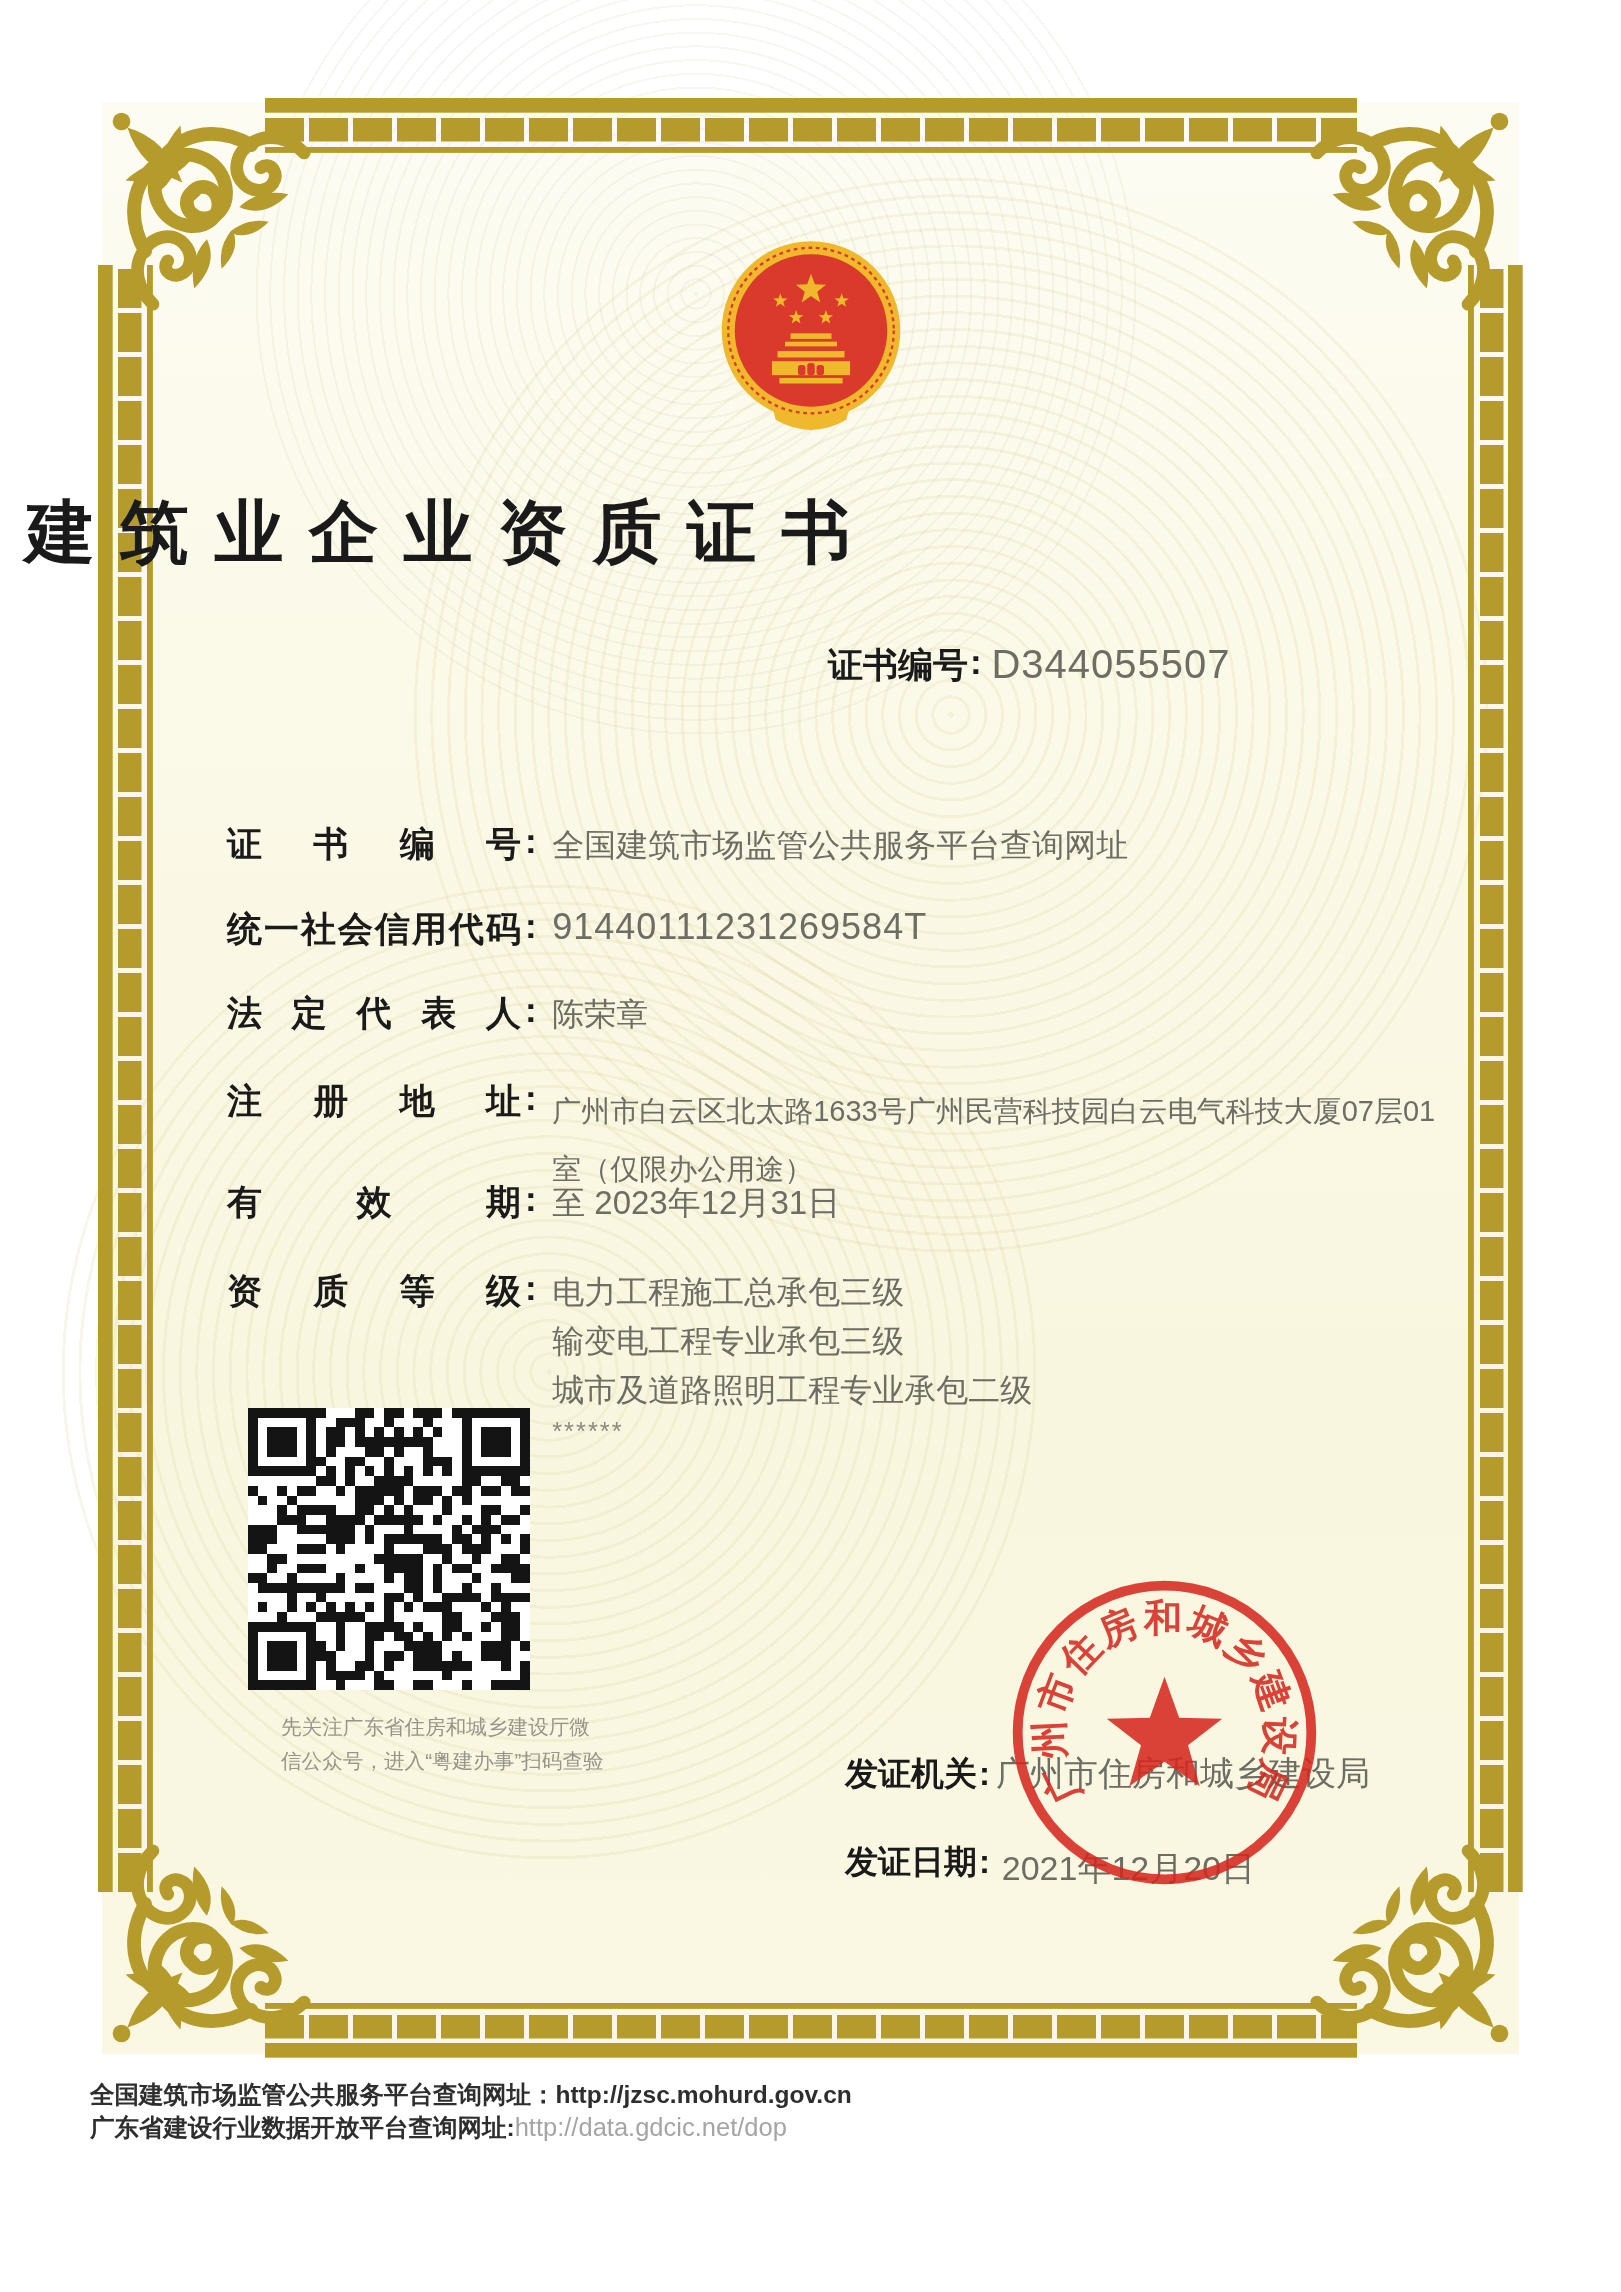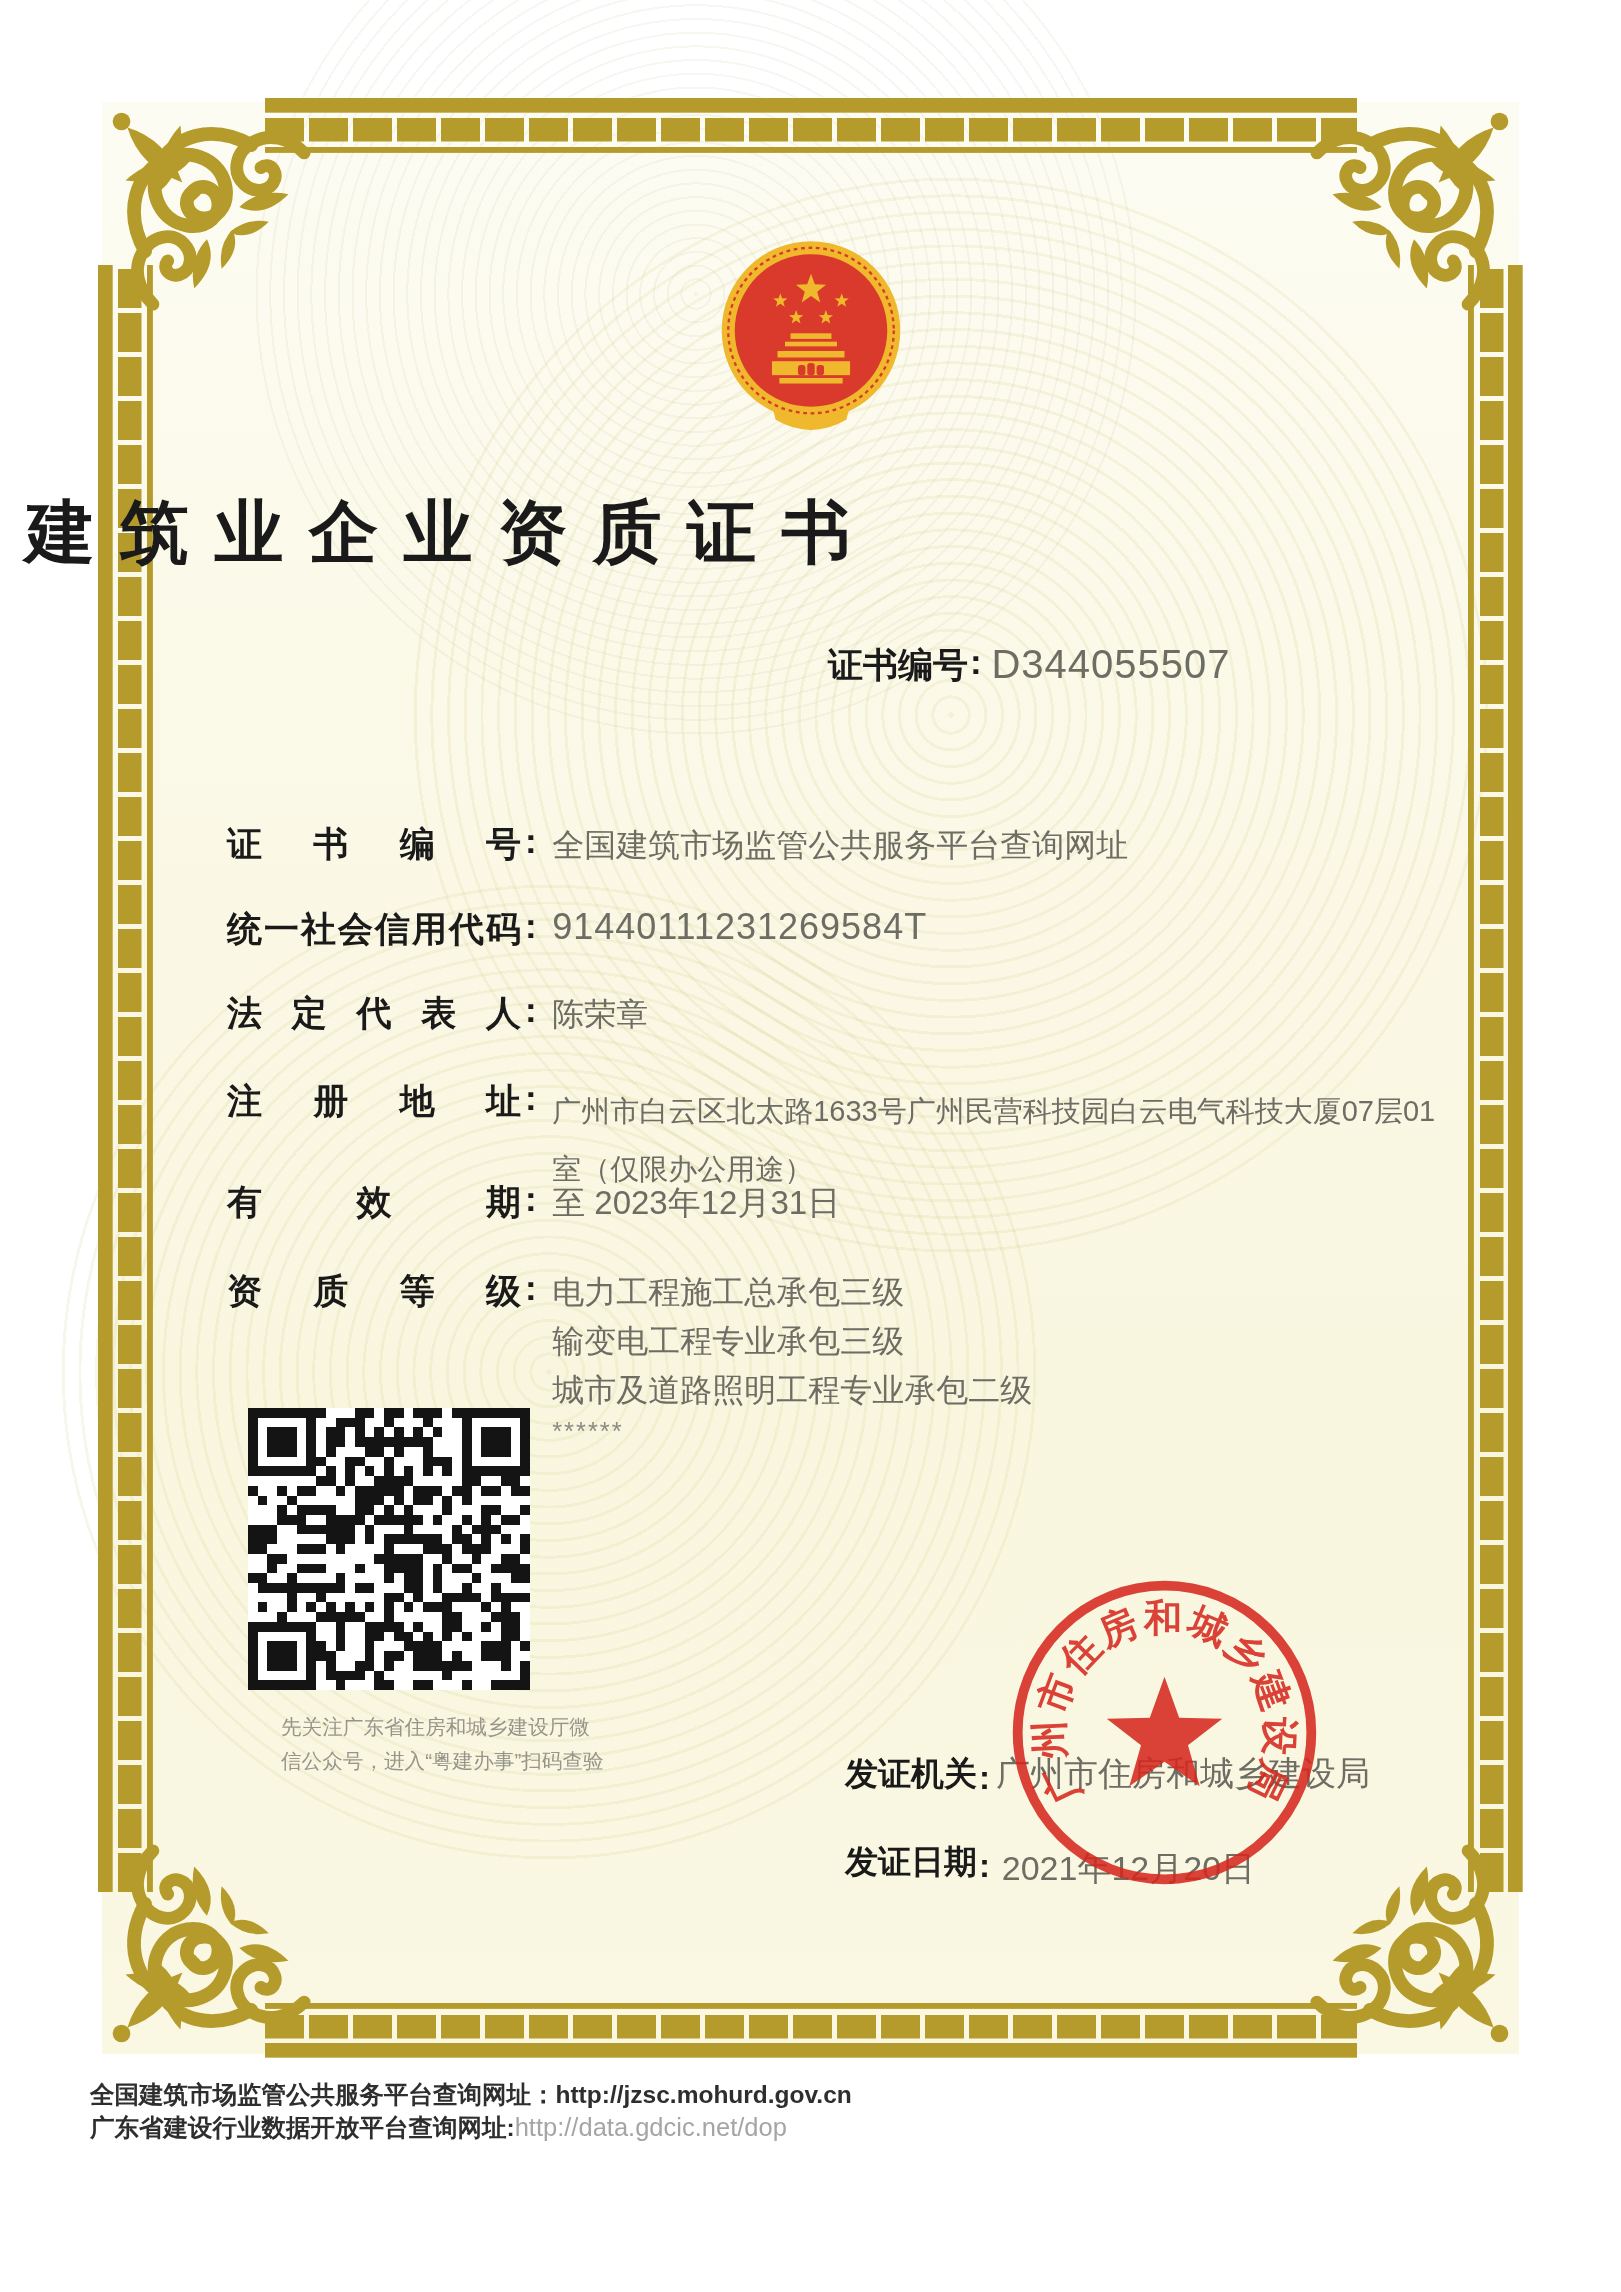--- a/index.html
+++ b/index.html
@@ -72,21 +72,21 @@
   .v-valid{font-size:33px;padding-top:2px;}
   .v-qual div{font-size:32px;line-height:49px;}
   .v-qual .stars{font-size:25.5px;line-height:33px;letter-spacing:2px;color:#8c8b80;}
 
   
   .qr{position:absolute;left:248px;top:1408px;width:282px;height:282px;z-index:3;}
   .qr-caption{position:absolute;left:248px;top:1710px;width:329px;z-index:3;
               font-size:20.6px;line-height:34px;color:#97958a;margin-left:33px;}
 
   
-  .irow{position:absolute;left:845px;display:flex;align-items:flex-end;z-index:3;}
+  .irow{position:absolute;left:845px;display:flex;align-items:center;z-index:3;}
   .ilabel{font-size:33px;font-weight:bold;color:var(--ink);white-space:nowrap;}
   .icolon{font-size:33px;font-weight:bold;color:var(--ink);margin:0 5.9px 0 2px;}
   .ivalue{font-size:34px;color:var(--value_gray);white-space:nowrap;}
   .i-date .ivalue{transform:translateY(6.9px);margin-left:5.9px;}
 
   
   .seal{position:absolute;left:1003px;top:1571px;width:323px;height:323px;z-index:5;opacity:.87;}
   .seal-ring{fill:none;stroke:var(--seal_red);stroke-width:10px;}
   .seal-star{fill:var(--seal_red);}
   .seal-text{fill:var(--seal_red);font-size:39px;font-weight:bold;letter-spacing:3px;

